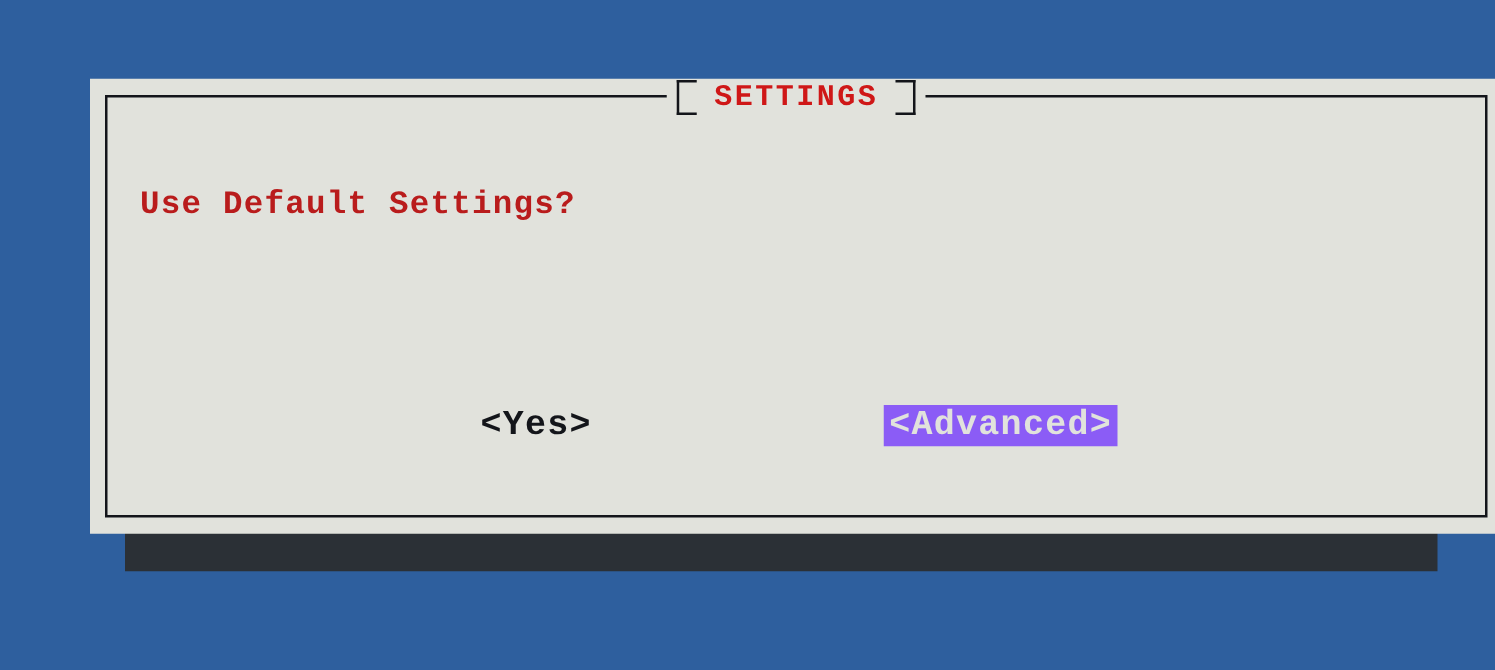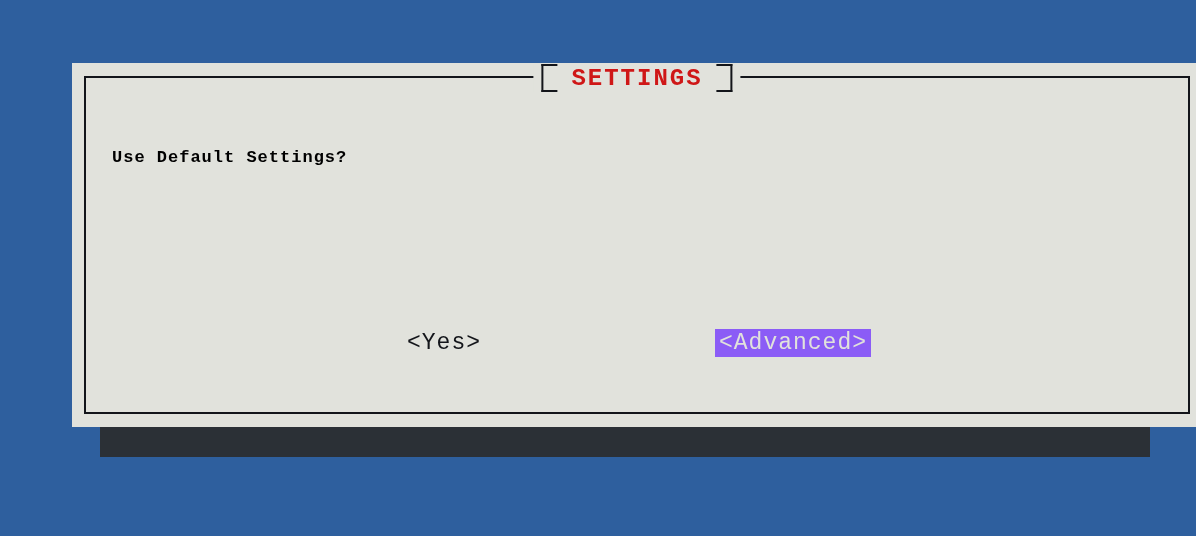--- a/index.html
+++ b/index.html
@@ -79,40 +79,40 @@
       color: #cf1717;
       padding: 0 14px;
       letter-spacing: 2px;
       font-size: 24px;
     }
     
     .dialog-prompt {
       position: absolute;
       top: 70px;
       left: 26px;
-      color: #000000;
+      color: #b91c1c;
       letter-spacing: 1px;
-      font-size: 17px;
+      font-size: 26px;
     }
     
     .button-row {
       position: absolute;
       bottom: 55px;
       left: 0;
       right: 0;
       display: flex;
       justify-content: center;
       gap: 230px;
       align-items: center;
     }
     
     .dialog-button {
       font-family: inherit;
-      font-weight: normal;
-      font-size: 23px;
+      font-weight: bold;
+      font-size: 28px;
       border: none;
       background: transparent;
       cursor: pointer;
       letter-spacing: 1px;
       padding: 1px 4px;
     }
     
     .btn-yes {
       color: #13151a;
     }

